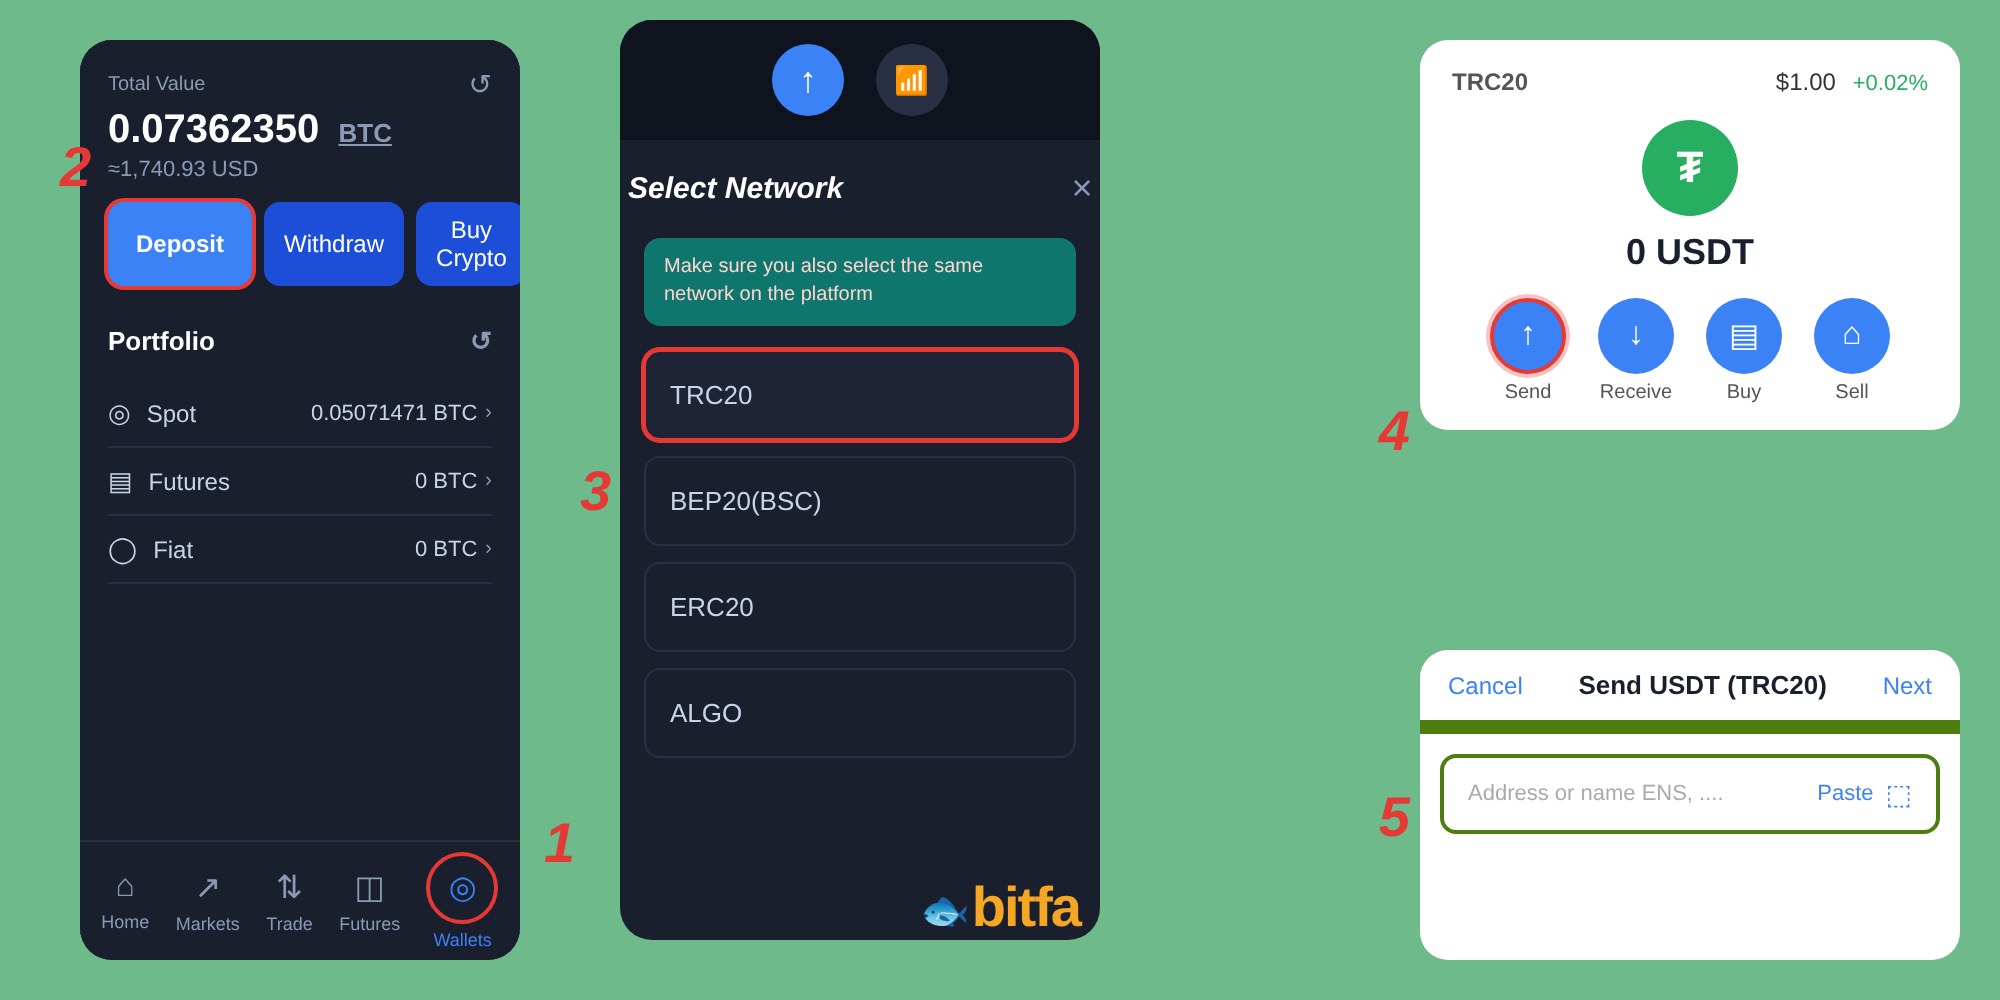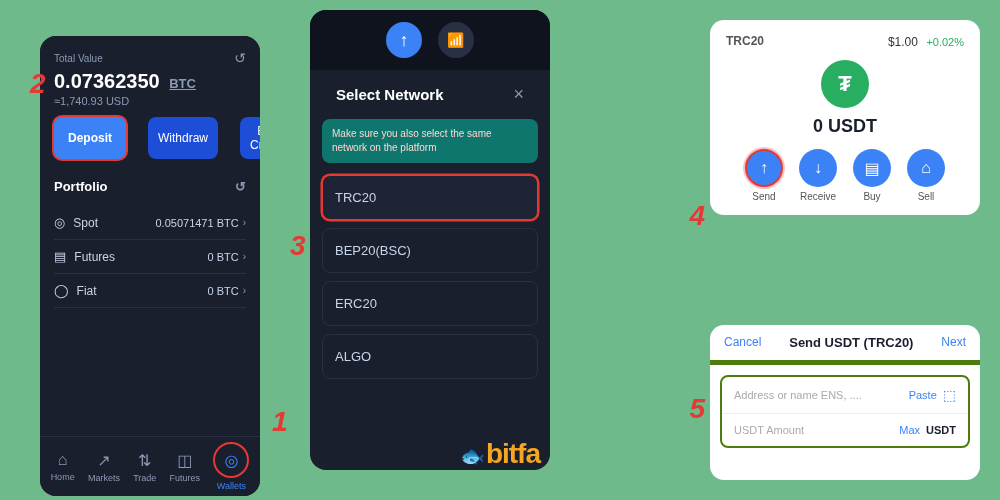--- a/index.html
+++ b/index.html
@@ -19,21 +19,21 @@
       font-weight: 900;
       color: #e53935;
       z-index: 10;
       font-style: italic;
     }
 
     
     .wallet-panel {
       position: absolute;
       left: 40px;
-      top: 36px;
+      top: 20px;
       width: 220px;
       height: 460px;
       background: #1a1f2e;
       border-radius: 16px;
       overflow: hidden;
       color: #fff;
     }
     .wallet-header {
       padding: 14px 14px 8px;
       background: #1a1f2e;
@@ -51,21 +51,21 @@
       color: #fff;
       margin: 4px 0 2px;
     }
     .wallet-usd-amount {
       font-size: 11px;
       color: #8a9ab5;
       margin-bottom: 10px;
     }
     .wallet-actions {
       display: flex;
-      gap: 22px;
+      gap: 6px;
       margin-bottom: 12px;
     }
     .btn-deposit {
       background: #3b82f6;
       color: #fff;
       border: none;
       border-radius: 8px;
       padding: 7px 14px;
       font-size: 12px;
       font-weight: 600;
@@ -190,21 +190,22 @@
       background: #3b82f6;
       display: flex;
       align-items: center;
       justify-content: center;
       font-size: 18px;
     }
     .network-header {
       display: flex;
       align-items: center;
       justify-content: space-between;
-      padding: 14px 26px;
+      padding: 14px 4px;
+      font-style: italic;
     }
     .network-title {
       font-size: 15px;
       font-weight: 700;
       color: #fff;
     }
     .network-close {
       color: #8a9ab5;
       font-size: 18px;
       cursor: pointer;
@@ -328,23 +329,24 @@
       right: 20px;
       bottom: 20px;
       width: 270px;
       height: 155px;
       background: #fff;
       border-radius: 14px;
       overflow: hidden;
     }
     .send-header {
       display: flex;
+      align-items: center;
       justify-content: space-between;
       padding: 10px 14px;
-      border-bottom: 5px solid #4d7c0f;
+      border-bottom: 7px solid #4d7c0f;
     }
     .send-cancel {
       font-size: 12px;
       color: #3b82f6;
       cursor: pointer;
     }
     .send-title {
       font-size: 13px;
       font-weight: 700;
       color: #1a1f2e;
@@ -571,23 +573,18 @@
     <span class="send-title">Send USDT (TRC20)</span>
     <span class="send-next">Next</span>
   </div>
 
   <div class="send-fields">
     <div class="send-field-row">
       <span class="send-field-label">Address or name ENS, ....</span>
       <span class="send-field-action">Paste</span>
       <span class="send-field-icon">⬚</span>
     </div>
-    <div class="send-field-row">
-      <span class="send-field-label">USDT Amount</span>
-      <span class="send-field-action">Max</span>
-      <span class="send-field-token">USDT</span>
-    </div>
   </div>
 </div>
 
 <div class="bitfa-logo">
   <span style="font-size:20px;vertical-align:middle;margin-right:2px;">🐟</span><span>bitfa</span>
 </div>
 
 </body></html>

